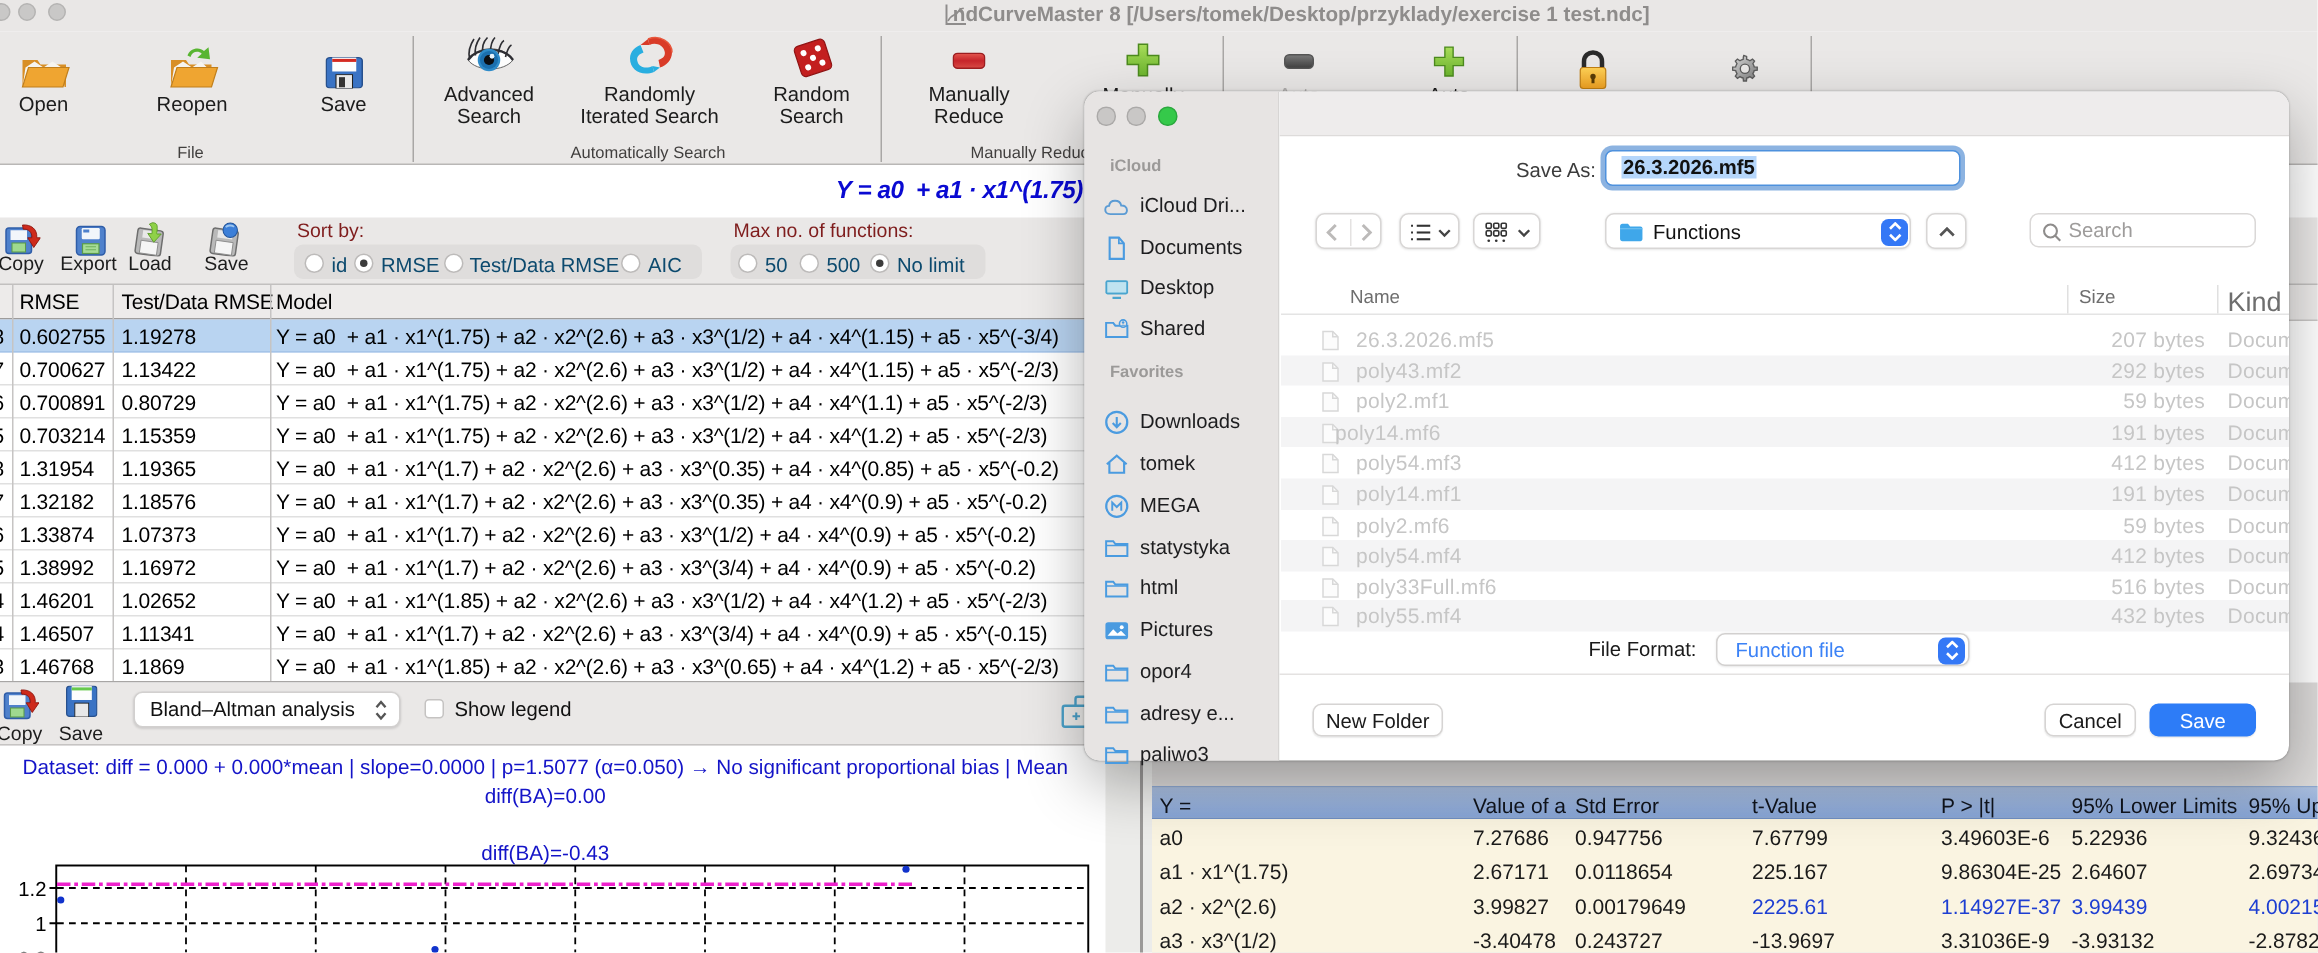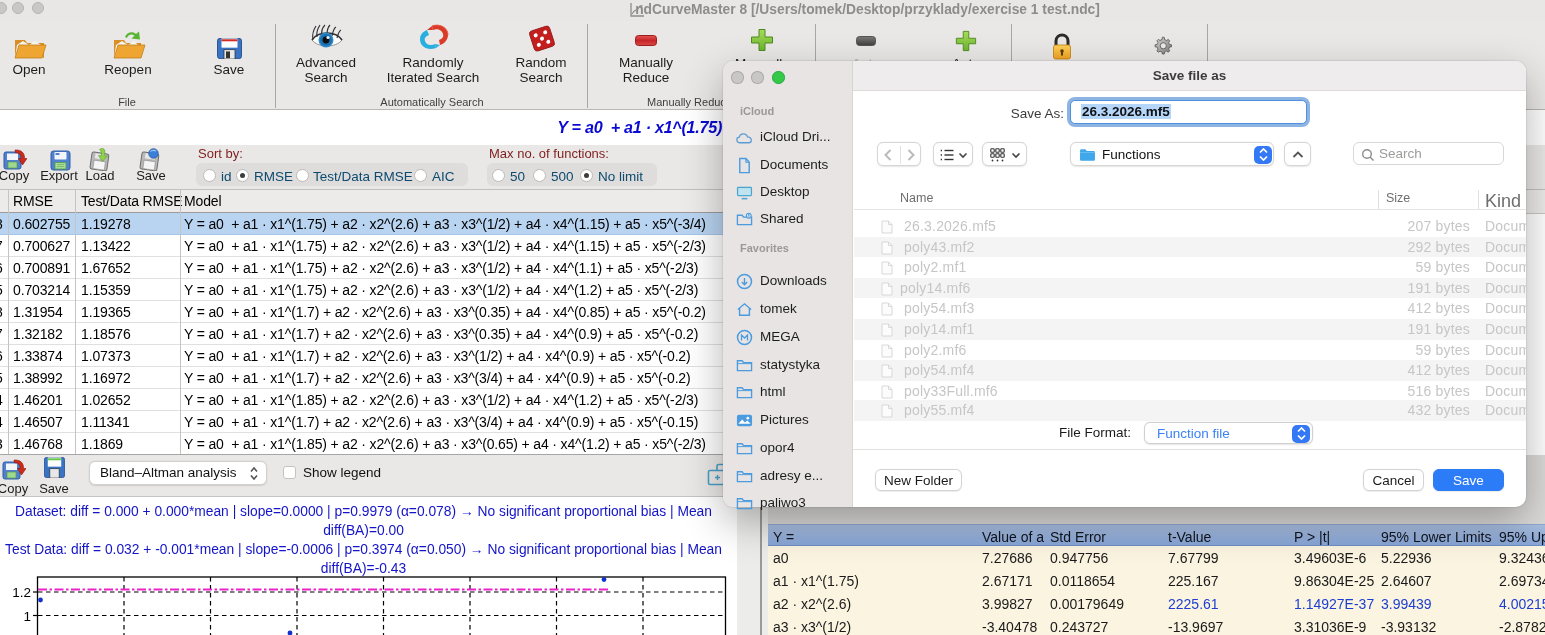--- a/index.html
+++ b/index.html
@@ -282,21 +282,21 @@
     </div>
     <div class="mrow" style="top:45px;line-height:22px">
         <div class="c1"><span>7</span></div>
         <div class="c2">0.700627</div>
         <div class="c3">1.13422</div>
         <div class="c4">Y = a0&nbsp; + a1 · x1^(1.75) + a2 · x2^(2.6) + a3 · x3^(1/2) + a4 · x4^(1.15) + a5 · x5^(-2/3)</div>
       </div>
     <div class="mrow" style="top:67px;line-height:22px">
         <div class="c1"><span>6</span></div>
         <div class="c2">0.700891</div>
-        <div class="c3">1.67652</div>
+        <div class="c3">0.80729</div>
         <div class="c4">Y = a0&nbsp; + a1 · x1^(1.75) + a2 · x2^(2.6) + a3 · x3^(1/2) + a4 · x4^(1.1) + a5 · x5^(-2/3)</div>
       </div>
     <div class="mrow" style="top:89px;line-height:22px">
         <div class="c1"><span>5</span></div>
         <div class="c2">0.703214</div>
         <div class="c3">1.15359</div>
         <div class="c4">Y = a0&nbsp; + a1 · x1^(1.75) + a2 · x2^(2.6) + a3 · x3^(1/2) + a4 · x4^(1.2) + a5 · x5^(-2/3)</div>
       </div>
     <div class="mrow" style="top:111px;line-height:22px">
         <div class="c1"><span>8</span></div>
@@ -369,23 +369,22 @@
     <div class="abs" style="left:283px;top:11px;width:13px;height:13px;background:#fff;border:1px solid #c5c3c2;border-radius:3px"></div>
     <div class="abs" style="left:303px;top:10px;font-size:13.5px;color:#111;white-space:nowrap">Show legend</div>
     <div class="abs" style="left:707px;top:8px;width:26px;height:30px">
       <svg width="26" height="30" viewBox="0 0 26 30">
           <rect x="10" y="1.5" width="14" height="11" rx="1.5" fill="none" stroke="#4aa0c8" stroke-width="1.6"></rect>
           <rect x="1.5" y="7.5" width="17" height="14" rx="1.5" fill="#ecebe9" stroke="#4aa0c8" stroke-width="1.6"></rect>
           <path d="M8 14.5 L13 14.5 M10.5 12 L10.5 17" stroke="#4aa0c8" stroke-width="1.4"></path>
         </svg>
     </div>
   </div>
-  <div class="bluet" style="top:503.5px">Dataset: diff = 0.000 + 0.000*mean | slope=0.0000 | p=0.9979 (α=0.078) → No significant proportional bias | Mean</div>
+  <div class="bluet" style="top:503.5px">Dataset: diff = 0.000 + 0.000*mean | slope=0.0000 | p=1.5077 (α=0.050) → No significant proportional bias | Mean</div>
   <div class="bluet" style="top:522.5px">diff(BA)=0.00</div>
-  <div class="bluet" style="top:541.5px">Test Data: diff = 0.032 + -0.001*mean | slope=-0.0006 | p=0.3974 (α=0.050) → No significant proportional bias | Mean</div>
   <div class="bluet" style="top:560.5px">diff(BA)=-0.43</div>
   <svg id="chart" class="abs" style="left:0;top:570px" width="737" height="65" viewBox="0 0 737 65">
     <rect x="37.5" y="7" width="688" height="70" fill="#fff" stroke="#000" stroke-width="1.3"></rect>
     <g stroke="#000" stroke-width="1.2" stroke-dasharray="4.5 3.5">
       <line x1="124" y1="7" x2="124" y2="65"></line>
         <line x1="210.5" y1="7" x2="210.5" y2="65"></line>
       <line x1="297" y1="7" x2="297" y2="65"></line>
         <line x1="383.5" y1="7" x2="383.5" y2="65"></line>
       <line x1="470" y1="7" x2="470" y2="65"></line>
         <line x1="556.5" y1="7" x2="556.5" y2="65"></line>
@@ -521,21 +520,20 @@
         <path d="M1.5 5.5 L16.5 5.5" stroke="#4a9be0" stroke-width="1"></path>
       </svg>
     <div class="sbitem" style="top:407px">adresy e...</div>
     <svg class="sbicon" style="top:433.5px" viewBox="0 0 18 15">
         <path d="M1.5 2.5 L6.5 2.5 L8 4.5 L16.5 4.5 L16.5 13 L1.5 13 Z" fill="none" stroke="#4a9be0" stroke-width="1.4"></path>
         <path d="M1.5 5.5 L16.5 5.5" stroke="#4a9be0" stroke-width="1"></path>
       </svg>
     <div class="sbitem" style="top:434px">paliwo3</div>
   </div>
   <div id="dtitle"></div>
-  <div id="dtitletext">Save file as</div>
   <div class="dtl" style="left:8px;background:#c9c7c6"></div>
   <div class="dtl" style="left:28px;background:#c9c7c6"></div>
   <div class="dtl" style="left:49px;background:#35c94a;border-color:#2aa83d"></div>
 
   <div class="abs" style="left:0;top:45px;width:341px;text-align:right;font-size:13.5px;color:#3c3c3c">Save As:</div>
   <div class="abs" style="left:347px;top:39px;width:237px;height:24px;background:#fff;border:1.5px solid #4e91dd;border-radius:5px;box-shadow:0 0 0 3px rgba(111,160,217,.8)">
     <span class="abs" style="left:10px;top:2.5px;font-size:13.5px;font-weight:bold;color:#111;background:#b5d6fb;padding:0 1px;white-space:nowrap">26.3.2026.mf5</span>
   </div>
 
   <div class="abs" style="left:154px;top:81px;width:44px;height:24px;background:#fff;border:1px solid #d8d6d5;border-radius:6px;box-shadow:0 0.5px 1.5px rgba(0,0,0,.1)">
@@ -640,21 +638,21 @@
         </svg>
         <div style="position:absolute;left:50px">poly2.mf1</div>
         <div style="position:absolute;left:466px;width:150px;text-align:right">59 bytes</div>
         <div style="position:absolute;left:631px">Docume</div>
       </div>
   <div class="drow alt" style="top:216.8px;line-height:20.6px">
         <svg style="position:absolute;left:27px;top:4px" width="12" height="14" viewBox="0 0 12 14">
           <path d="M1 1 L7.5 1 L11 4.5 L11 13 L1 13 Z" fill="#fcfcfc" stroke="#d8d8d8"></path>
           <path d="M7.5 1 L7.5 4.5 L11 4.5" fill="none" stroke="#d8d8d8"></path>
         </svg>
-        <div style="position:absolute;left:46px">poly14.mf6</div>
+        <div style="position:absolute;left:36px">poly14.mf6</div>
         <div style="position:absolute;left:466px;width:150px;text-align:right">191 bytes</div>
         <div style="position:absolute;left:631px">Docume</div>
       </div>
   <div class="drow" style="top:237.4px;line-height:20.6px">
         <svg style="position:absolute;left:27px;top:4px" width="12" height="14" viewBox="0 0 12 14">
           <path d="M1 1 L7.5 1 L11 4.5 L11 13 L1 13 Z" fill="#fcfcfc" stroke="#d8d8d8"></path>
           <path d="M7.5 1 L7.5 4.5 L11 4.5" fill="none" stroke="#d8d8d8"></path>
         </svg>
         <div style="position:absolute;left:50px">poly54.mf3</div>
         <div style="position:absolute;left:466px;width:150px;text-align:right">412 bytes</div>

